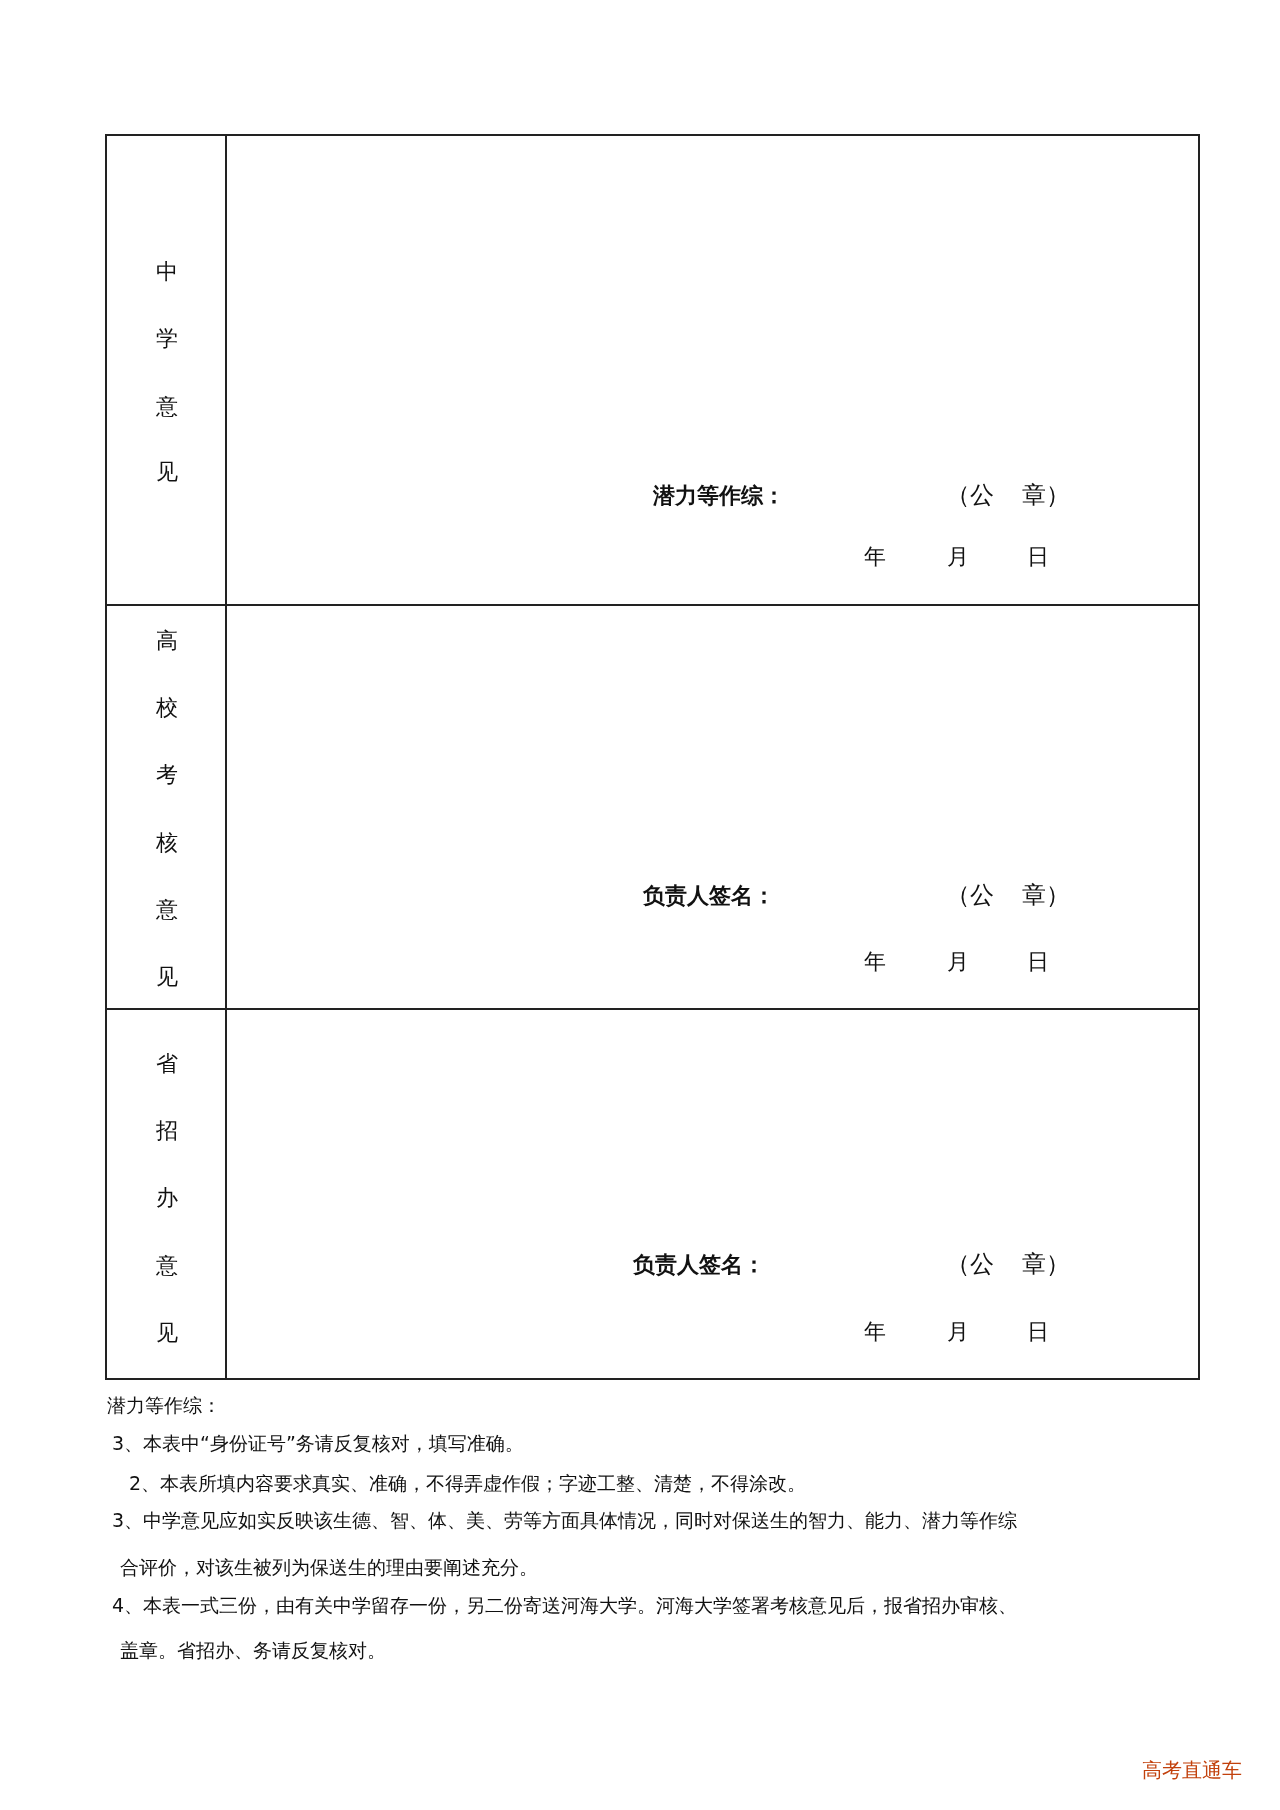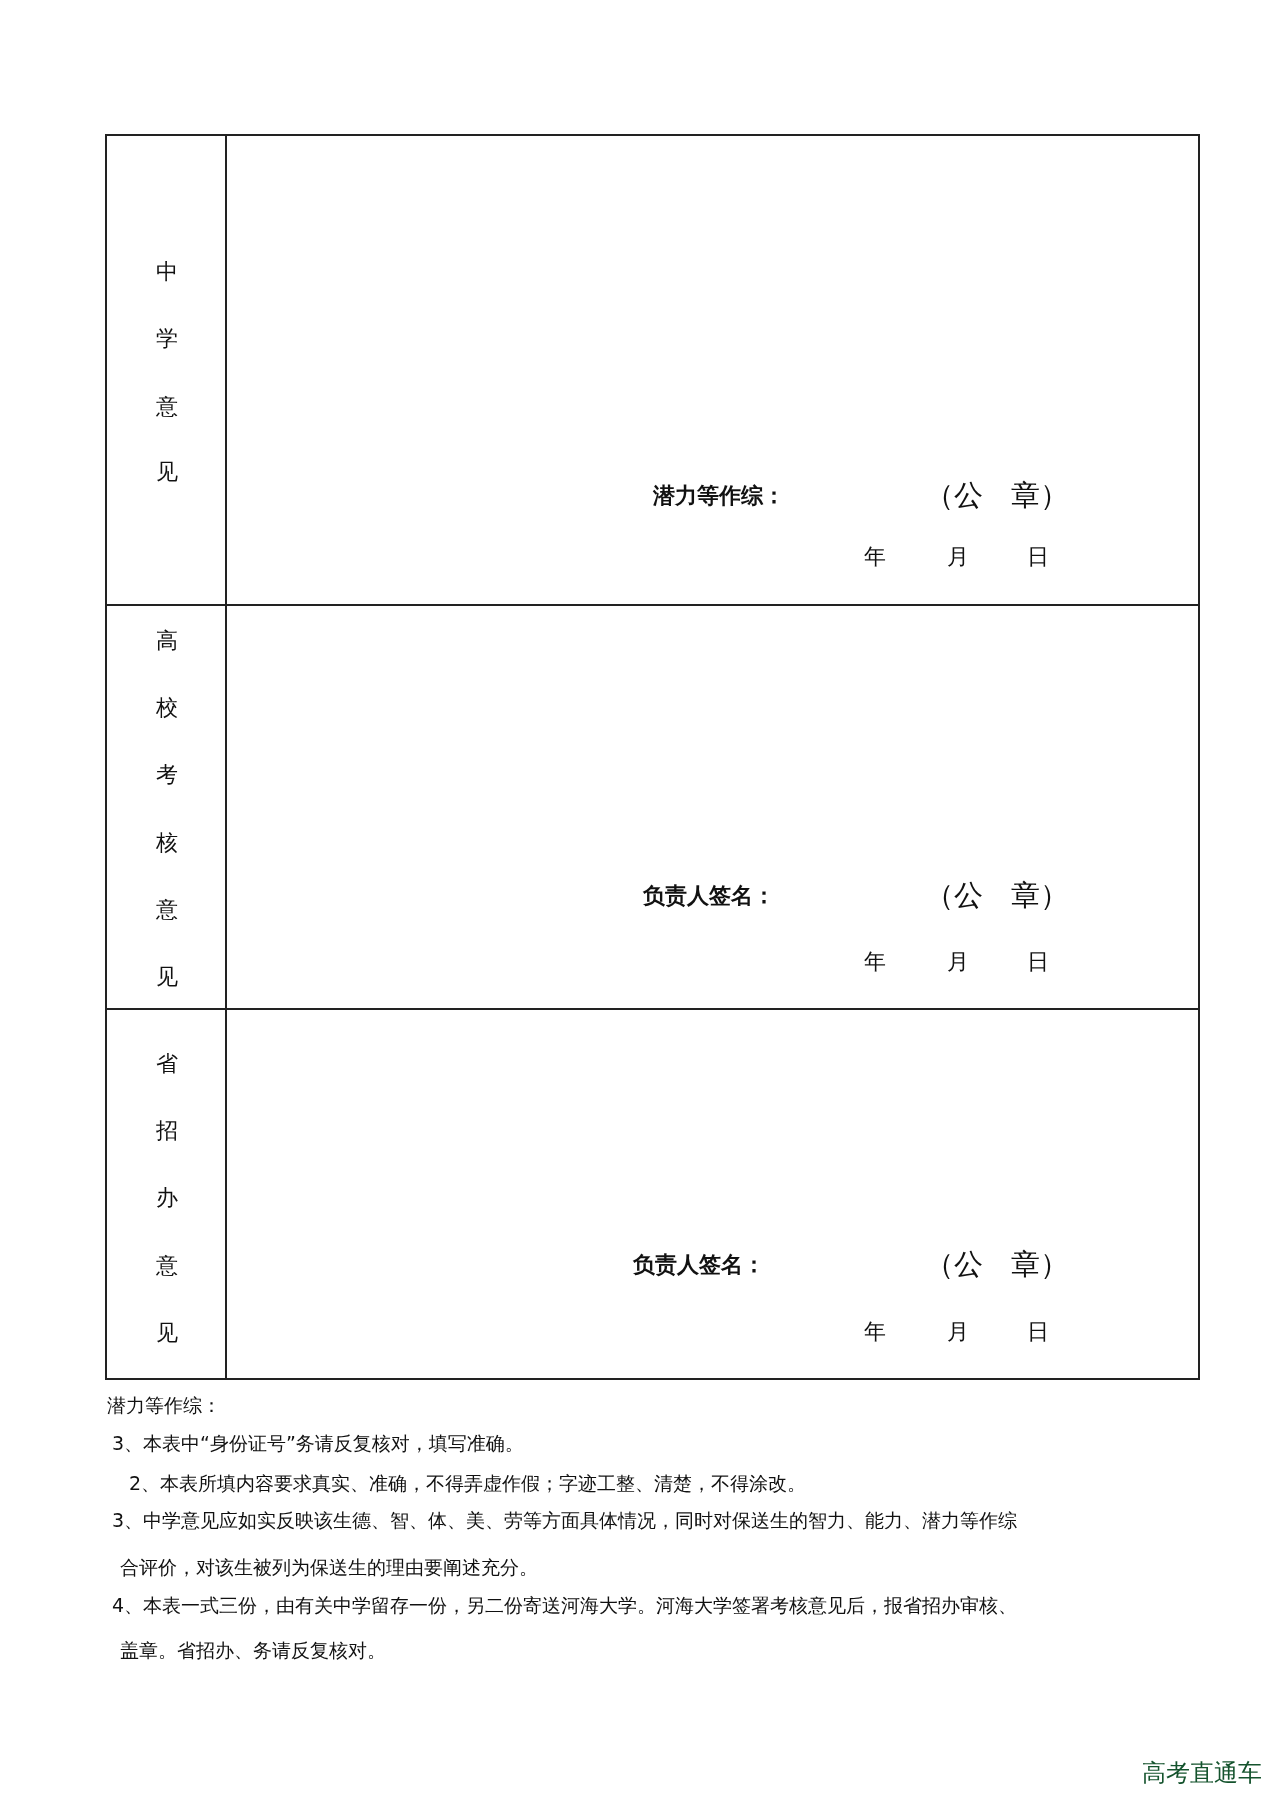--- a/index.html
+++ b/index.html
@@ -20,33 +20,33 @@
     .label-char {
       position: absolute; left: 0; width: 120px; text-align: center;
       font-size: 22px; line-height: 26px; height: 26px;
     }
     .row-body { position: absolute; left: 120px; top: 0; right: 0; bottom: 0; }
     .sign-line {
       position: absolute; font-size: 22px; line-height: 26px; height: 26px; white-space: nowrap;
       font-weight: bold;
     }
     .seal {
-      position: absolute; font-size: 29px; line-height: 26px; height: 26px; white-space: nowrap;
+      position: absolute; font-size: 24px; line-height: 26px; height: 26px; white-space: nowrap; margin-left: 21px;
     }
     .seal span { display: inline-block; }
     .date-part {
       position: absolute; font-size: 22px; line-height: 26px; height: 26px; white-space: nowrap;
     }
     .notes { position: absolute; left: 107px; top: 1390px; width: 1100px; }
     .note-line {
       position: absolute; font-size: 19px; line-height: 26px; height: 26px; white-space: nowrap;
       font-family: "DejaVu Sans", "Liberation Sans", sans-serif;
     }
     .watermark {
-      position: absolute; left: 1142px; top: 1757px; font-size: 24px; color: #14532d;
+      position: absolute; left: 1142px; top: 1757px; font-size: 20px; color: #c2410c;
       font-family: Liberation Serif, serif; white-space: nowrap;
     }
   </style>
 </head>
 <body>
 
 <div class="form-table">
 
   <div class="row" style="height:470px;">
     <div class="row-label">

